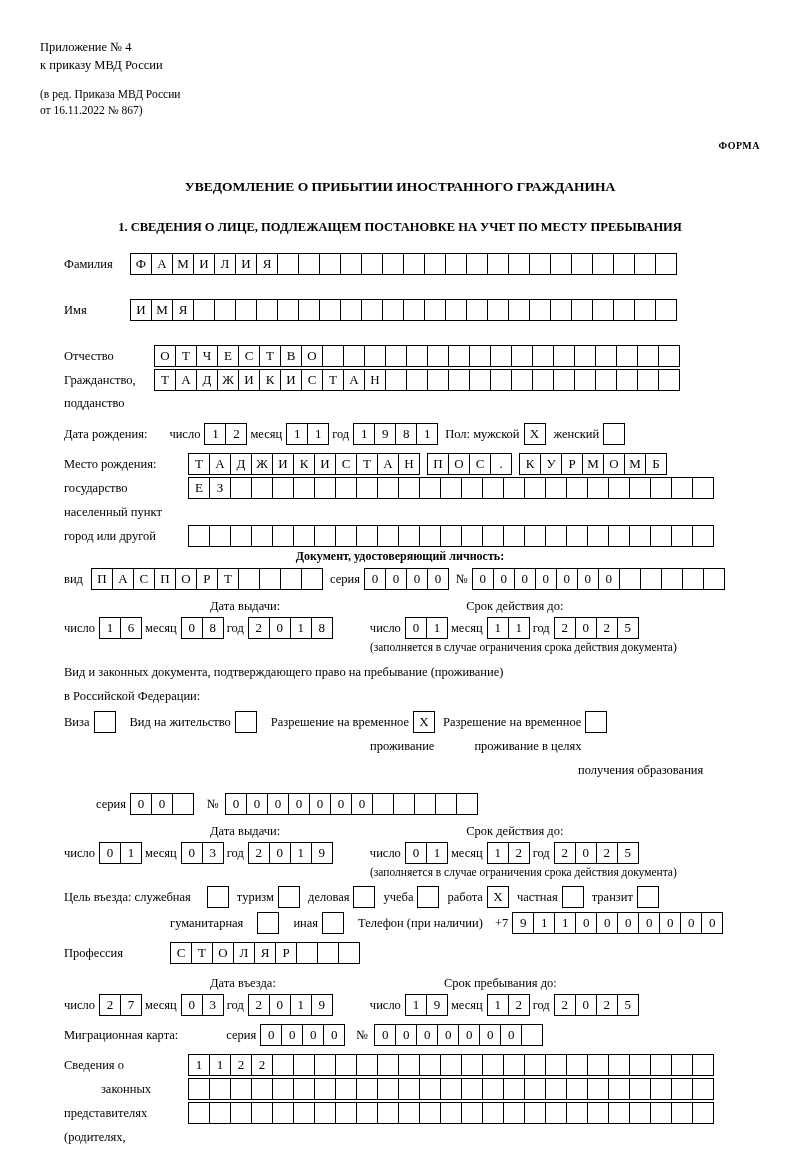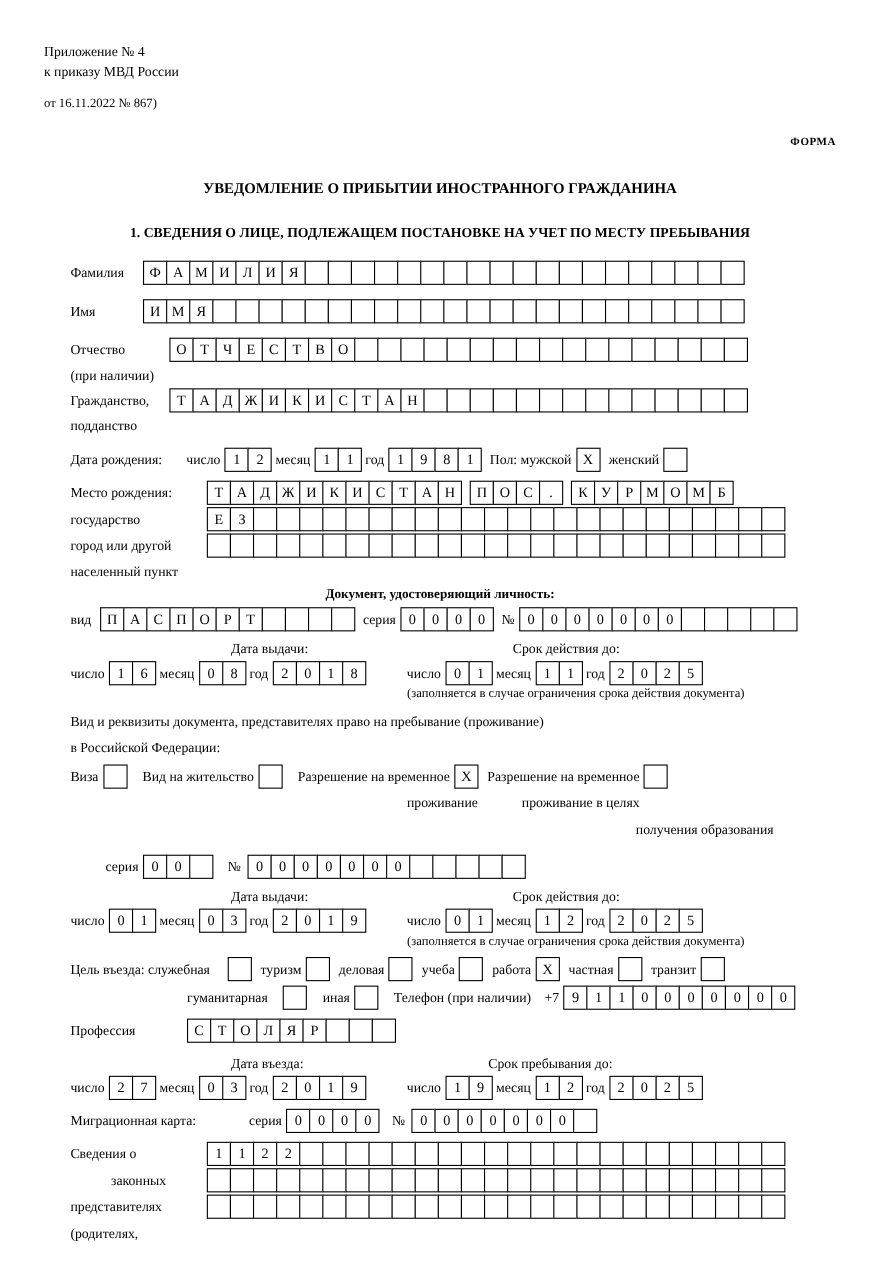--- a/index.html
+++ b/index.html
@@ -17,21 +17,21 @@
   
   .hdr { text-align: left; font-size: 12.5px; line-height: 1.45; }
   .hdr .blk2 { margin-top: 12px; font-size: 11.5px; line-height: 1.4; }
   .forma { text-align: right; font-weight: bold; font-size: 10px; letter-spacing: .5px; margin-top: 22px; }
 
   .title { text-align: center; font-weight: bold; font-size: 13.5px; line-height: 1.5; margin-top: 26px; }
   .title .ul { display:inline-block; width: 62px; border-bottom: 1px solid #000; vertical-align: middle; height: 13px; }
   .section-title { text-align: center; font-weight: bold; font-size: 12.5px; margin-top: 22px; }
 
   
-  .row { display: flex; align-items: flex-start; margin-top: 13px; }
+  .row { display: flex; align-items: flex-start; margin-top: 24px; }
   .row.tight { margin-top: 2px; }
   .lbl { font-size: 12.5px; line-height: 22px; white-space: nowrap; }
 
   
   .cells { display: flex; }
   .cell {
     width: 22px; height: 22px;
     border: 1px solid #000;
     margin-right: -1px;
     text-align: center;
@@ -58,20 +58,21 @@
 </style>
 </head>
 <body>
 
 <div class="page">
 
   <div class="hdr">
     <div>Приложение № 4</div>
     <div>к приказу МВД России</div>
     <div class="blk2">
+      <div>(в ред. Приказа МВД России</div>
       <div>от 16.11.2022 № 867)</div>
     </div>
   </div>
 
   <div class="forma">ФОРМА</div>
 
   <div class="title">
     <div>УВЕДОМЛЕНИЕ О ПРИБЫТИИ ИНОСТРАННОГО ГРАЖДАНИНА</div>
   </div>
 
@@ -163,23 +164,20 @@
         <div class="cell"></div>
         <div class="cell"></div>
         <div class="cell"></div>
         <div class="cell"></div>
         <div class="cell"></div>
         <div class="cell"></div>
         <div class="cell"></div>
         <div class="cell"></div>
         <div class="cell"></div>
       </div>
-  </div>
-  <div class="row tight">
-    <div class="sub" style="margin-left:24px;">(при наличии)</div>
   </div>
 
   <div class="row tight">
     <div class="label-col w120" style="margin-left:24px;width:90px;">Гражданство,</div>
     <div class="cells" id="citizenship-cells">
         <div class="cell">Т</div>
         <div class="cell">А</div>
         <div class="cell">Д</div>
         <div class="cell">Ж</div>
         <div class="cell">И</div>
@@ -287,20 +285,23 @@
         <div class="cell"></div>
         <div class="cell"></div>
         <div class="cell"></div>
         <div class="cell"></div>
         <div class="cell"></div>
         <div class="cell"></div>
         <div class="cell"></div>
       </div>
   </div>
   <div class="row tight">
+    <div class="label-col" style="margin-left:24px;width:124px;">населенный пункт</div>
+  </div>
+  <div class="row tight">
     <div class="label-col" style="margin-left:24px;width:124px;">город или другой</div>
     <div class="cells" id="birthplace-row3">
         <div class="cell"></div>
         <div class="cell"></div>
         <div class="cell"></div>
         <div class="cell"></div>
         <div class="cell"></div>
         <div class="cell"></div>
         <div class="cell"></div>
         <div class="cell"></div>
@@ -315,23 +316,20 @@
         <div class="cell"></div>
         <div class="cell"></div>
         <div class="cell"></div>
         <div class="cell"></div>
         <div class="cell"></div>
         <div class="cell"></div>
         <div class="cell"></div>
         <div class="cell"></div>
         <div class="cell"></div>
       </div>
-  </div>
-  <div class="row tight">
-    <div class="label-col" style="margin-left:24px;width:124px;">населенный пункт</div>
   </div>
 
   <div class="doc-head" style="margin-top:2px;">Документ, удостоверяющий личность:</div>
 
   <div class="row inline" style="margin-top:4px;margin-left:24px;">
     <span class="lbl mr8">вид</span>
     <span class="cells" id="doc-kind">
         <div class="cell">П</div>
         <div class="cell">А</div>
         <div class="cell">С</div>
@@ -411,21 +409,21 @@
         <div class="cell">5</div>
       </span>
   </div>
 
   <div class="row" style="margin-top:2px;">
     <div style="width:330px;"></div>
     <div class="right-note">(заполняется в случае ограничения срока действия документа)</div>
   </div>
 
   <div class="row" style="margin-top:8px;">
-    <div class="lbl" style="margin-left:24px;">Вид и реквизиты документа, представителях право на пребывание (проживание)</div>
+    <div class="lbl" style="margin-left:24px;">Вид и законных документа, подтверждающего право на пребывание (проживание)</div>
   </div>
   <div class="row tight">
     <div class="lbl" style="margin-left:24px;">в Российской Федерации:</div>
   </div>
 
   <div class="row inline" style="margin-top:4px;margin-left:24px;">
     <span class="lbl mr4">Виза</span>
     <span class="box"></span>
     <span class="lbl ml14 mr4">Вид на жительство</span>
     <span class="box"></span>

